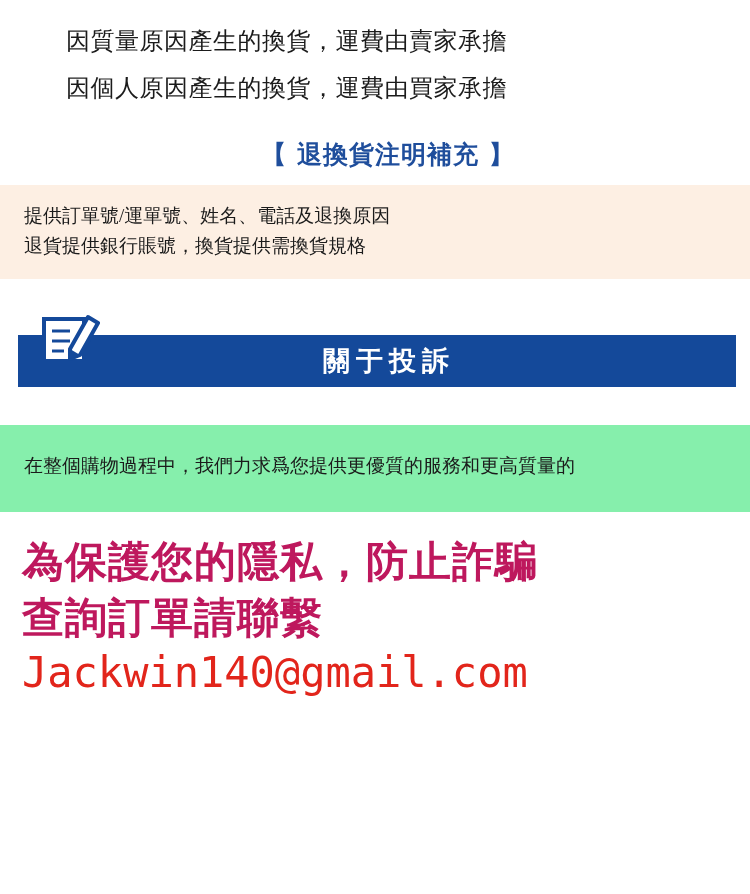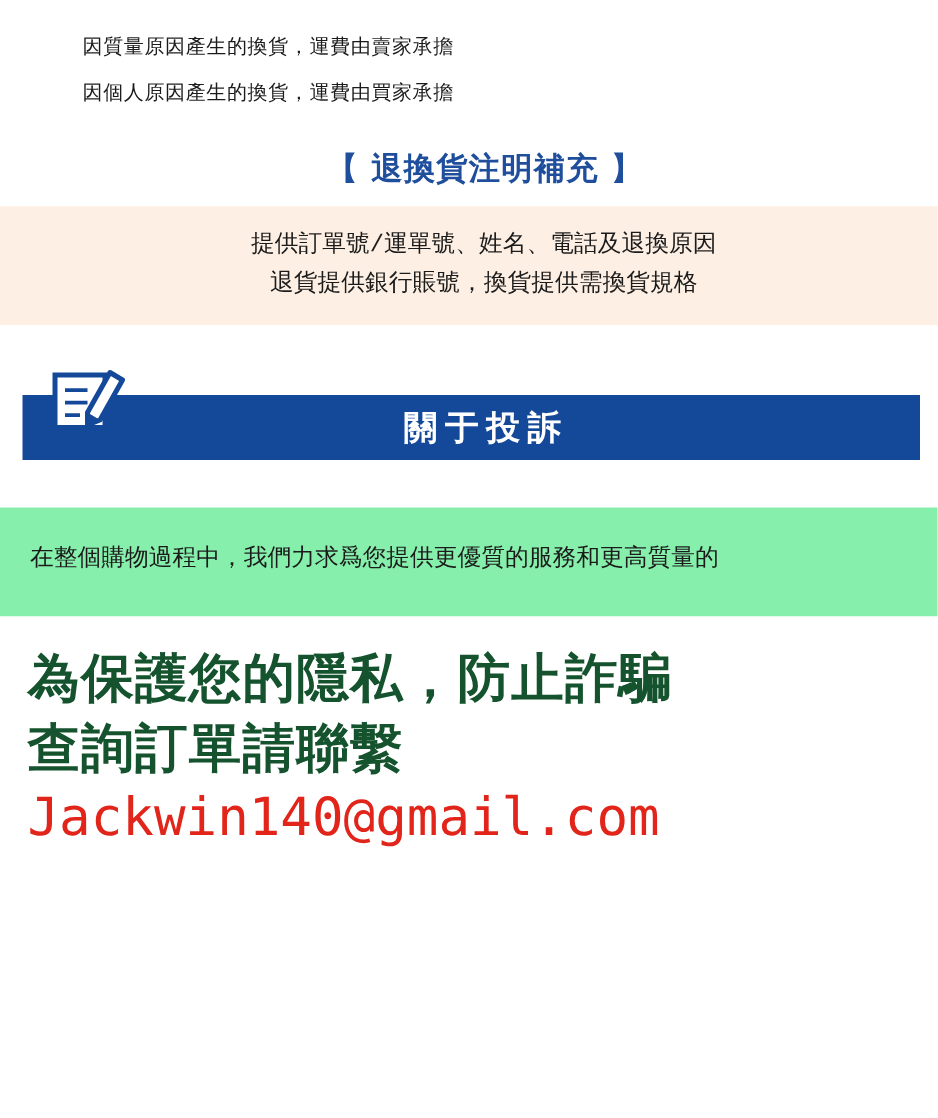--- a/index.html
+++ b/index.html
@@ -20,21 +20,21 @@
     width: 750px;
     height: 894px;
     position: relative;
   }
 
   
   .policy-lines {
     padding: 18px 0 0 0;
   }
   .policy-line {
-    font-size: 16px;
+    font-size: 24px;
     line-height: 1.2;
     color: #1b1b1b;
     padding: 9px 0 9px 66px;
     letter-spacing: 0.5px;
     font-family: "DejaVu Sans", "Liberation Sans", sans-serif;
   }
 
   
   .bracket-heading {
     color: #1f4e9c;
@@ -49,22 +49,21 @@
   
   .note-box {
     background: #fdefe3;
     margin: 4px 0 0 0;
     padding: 16px 0 18px 24px;
   }
   .note-line {
     font-size: 19px;
     line-height: 1.6;
     color: #1b1b1b;
-    font-family: Liberation Mono, monospace;
-    text-align: center;
+    font-family: Liberation Serif, serif;
   }
 
   
   .banner-wrap {
     position: relative;
     margin-top: 46px;
     height: 62px;
   }
   .banner {
     position: absolute;
@@ -111,21 +110,21 @@
     text-decoration: underline;
     font-family: "DejaVu Sans", "Liberation Sans", sans-serif;
     letter-spacing: -0.2px;
   }
 
   
   .warning {
     padding: 22px 0 0 22px;
   }
   .warning-line {
-    color: #14532d;
+    color: #be185d;
     font-size: 42px;
     font-weight: bold;
     line-height: 1.32;
     letter-spacing: 1px;
     font-family: "DejaVu Sans", "Liberation Sans", sans-serif;
   }
   .warning-email {
     color: #e2251b;
     font-size: 42px;
     line-height: 1.32;

